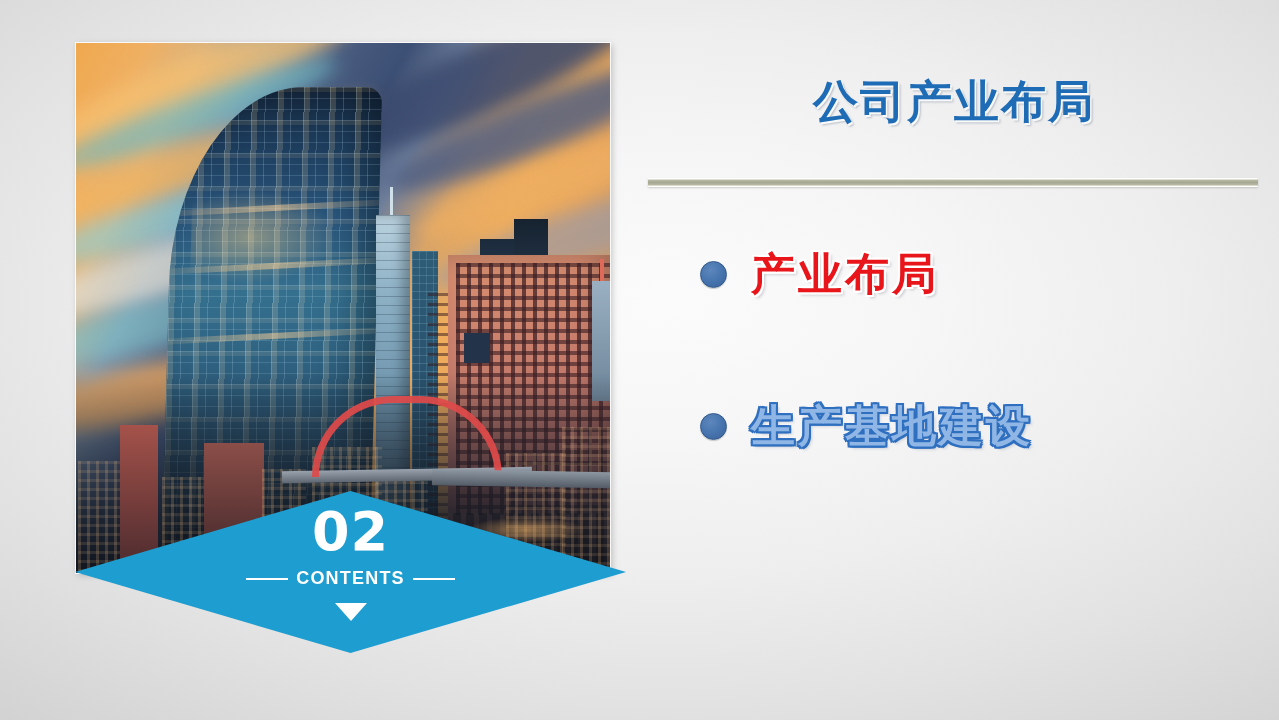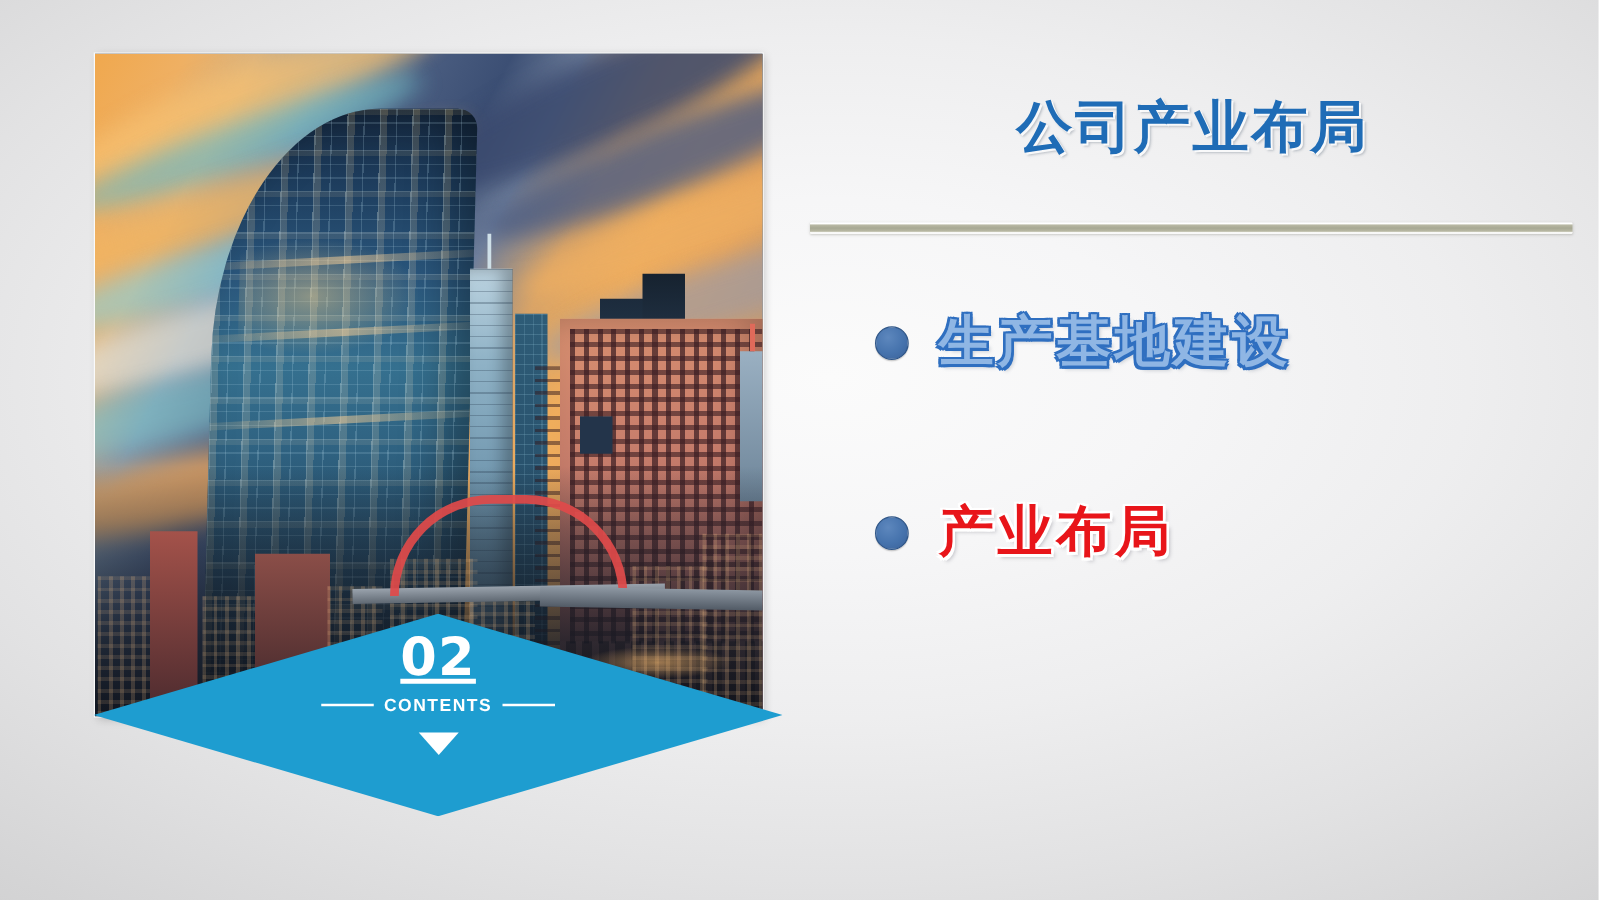--- a/index.html
+++ b/index.html
@@ -241,40 +241,39 @@
     width: 551px;
     height: 162px;
     display: flex;
     flex-direction: column;
     align-items: center;
     justify-content: flex-start;
     pointer-events: none;
   }
   .num02 {
     color: #ffffff;
-    font-size: 42px;
+    font-size: 54px;
     font-weight: 700;
     line-height: 1;
     margin-top: 14px;
     letter-spacing: 1px;
     font-family: "DejaVu Sans", "Liberation Sans", sans-serif;
-    text-decoration: underline;
   }
   .contents-row {
     display: flex;
     align-items: center;
     gap: 8px;
     margin-top: 9px;
   }
   .contents-row .rule {
     width: 42px; height: 2px; background: #ffffff; display:block;
   }
   .contents-label {
     color: #ffffff;
-    font-size: 14px;
+    font-size: 18px;
     font-weight: 700;
     letter-spacing: 1.2px;
     font-family: "Liberation Sans", sans-serif;
   }
   .caret {
     width: 0; height: 0;
     border-left: 16px solid transparent;
     border-right: 16px solid transparent;
     border-top: 18px solid #ffffff;
     margin-top: 14px;
@@ -427,21 +426,21 @@
     </div>
     <div class="caret"></div>
   </div>
 
   <div class="slide-title">公司产业布局</div>
   <div class="title-divider"></div>
 
   <div class="bullet-list">
     <div class="bullet-item">
       <span class="bullet-dot"></span>
-      <span class="bullet-text blue">生产基地建设</span>
+      <span class="bullet-text red">产业布局</span>
     </div>
     <div class="bullet-item">
       <span class="bullet-dot"></span>
-      <span class="bullet-text red">产业布局</span>
+      <span class="bullet-text blue">生产基地建设</span>
     </div>
   </div>
 
 </div>
 
 </body></html>

